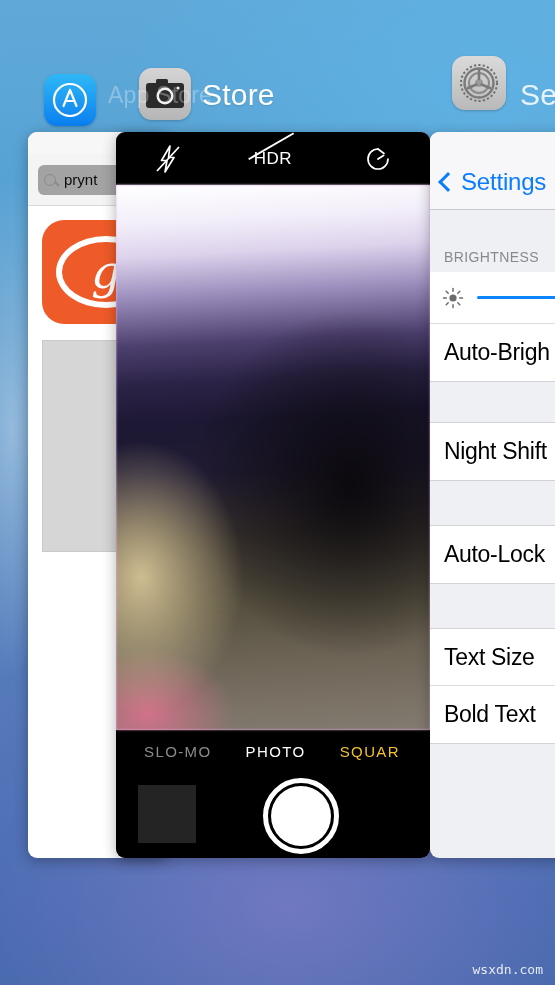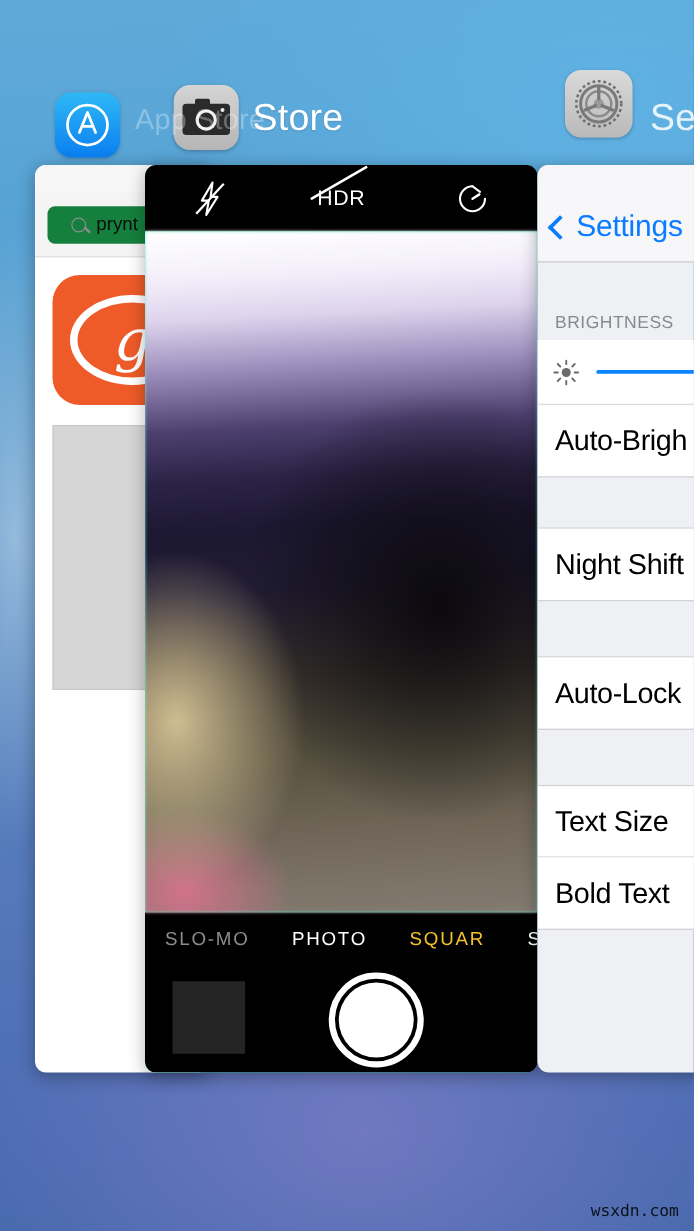--- a/index.html
+++ b/index.html
@@ -83,22 +83,22 @@
     left:28px; top:132px; width:140px; height:726px;
     background:#ffffff;
   }
   #as-statusbar{ height:22px; background:#f7f7f7; }
   #as-searchbar{
     height:52px; background:#f4f4f4;
     border-bottom:1px solid #d9d9d9;
     display:flex; align-items:center; padding:0 10px;
   }
   #as-searchfield{
-    flex:1; height:30px; background:#15803d; border-radius:6px;
-    display:flex; align-items:center; gap:8px; padding:0 19px;
+    flex:1; height:30px; background:#a3a3a3; border-radius:6px;
+    display:flex; align-items:center; gap:8px; padding:0 6px;
     font-size:15px; color:#0d0d0d;
   }
   .mag{ width:12px; height:12px; border:1.6px solid #8b8b8b; border-radius:50%;
         position:relative; flex:none; }
   .mag::after{ content:""; position:absolute; width:6px; height:1.6px;
         background:#8b8b8b; right:-5px; bottom:0px; transform:rotate(45deg); }
   #as-body{ background:#ffffff; height:548px; padding:14px 0 0 14px; }
   #as-app-tile{
     width:128px; height:104px; border-radius:22px;
     background:#ee5b28;
@@ -122,21 +122,21 @@
   .as-tab{
     flex:none; width:84px; display:flex; flex-direction:column;
     align-items:center; gap:3px; color:#8e8e8e; font-size:11px;
   }
   .star{ width:28px; height:28px; position:relative; }
   .star svg{ display:block; }
 
   
   #card-camera{
     left:116px; top:132px; width:314px; height:726px;
-    background:#5eead4;
+    background:#f0abfc;
   }
   #cam-toolbar{
     height:53px; background:#000000;
     display:flex; align-items:center; justify-content:space-around;
   }
   .cam-tool{ width:60px; height:40px; display:flex;
              align-items:center; justify-content:center; color:#ffffff; }
   #hdr-label{
     position:relative; color:#ffffff; font-size:17px; letter-spacing:0.5px;
     font-weight:500;
@@ -170,21 +170,21 @@
   }
   #cam-modebar{
     height:42px; background:#000000;
     display:flex; align-items:center; gap:34px; padding-left:16px;
     overflow:hidden;
   }
   .mode{
     font-size:15px; letter-spacing:1.4px; color:#ffffff;
     white-space:nowrap; font-weight:400;
   }
-  .mode.dim{ color:#8c8c8c; }
+  .mode.dim{ color:#8c8c8c;margin-left:12px; }
   .mode.active{ color:#f5c22c; }
   #cam-shutterbar{
     height:86px; background:#000000; position:relative;
   }
   #cam-thumb{
     position:absolute; left:22px; top:13px; width:58px; height:58px;
     background:#242424;
   }
   #cam-shutter{
     position:absolute; left:147px; top:6px; width:76px; height:76px;
@@ -230,21 +230,21 @@
   }
   #st-slider-track{
     flex:1; height:3px; background:#0a84ff; border-radius:2px;
   }
   .sun{ width:22px; height:22px; position:relative; flex:none; }
   #st-tail{ background:#eff0f4; flex:1; border-top:1px solid #d3d3d7; }
 
   
   #watermark{
     position:absolute; right:12px; bottom:8px;
-    color:#000000; font-size:13px;
+    color:#ffffff; font-size:13px;
     font-family:"DejaVu Sans Mono", monospace;
     opacity:0.85;
   }
 </style>
 </head>
 <body>
 
 <div id="wallpaper">
   <div id="wallpaper-left-glow"></div>
 </div>

